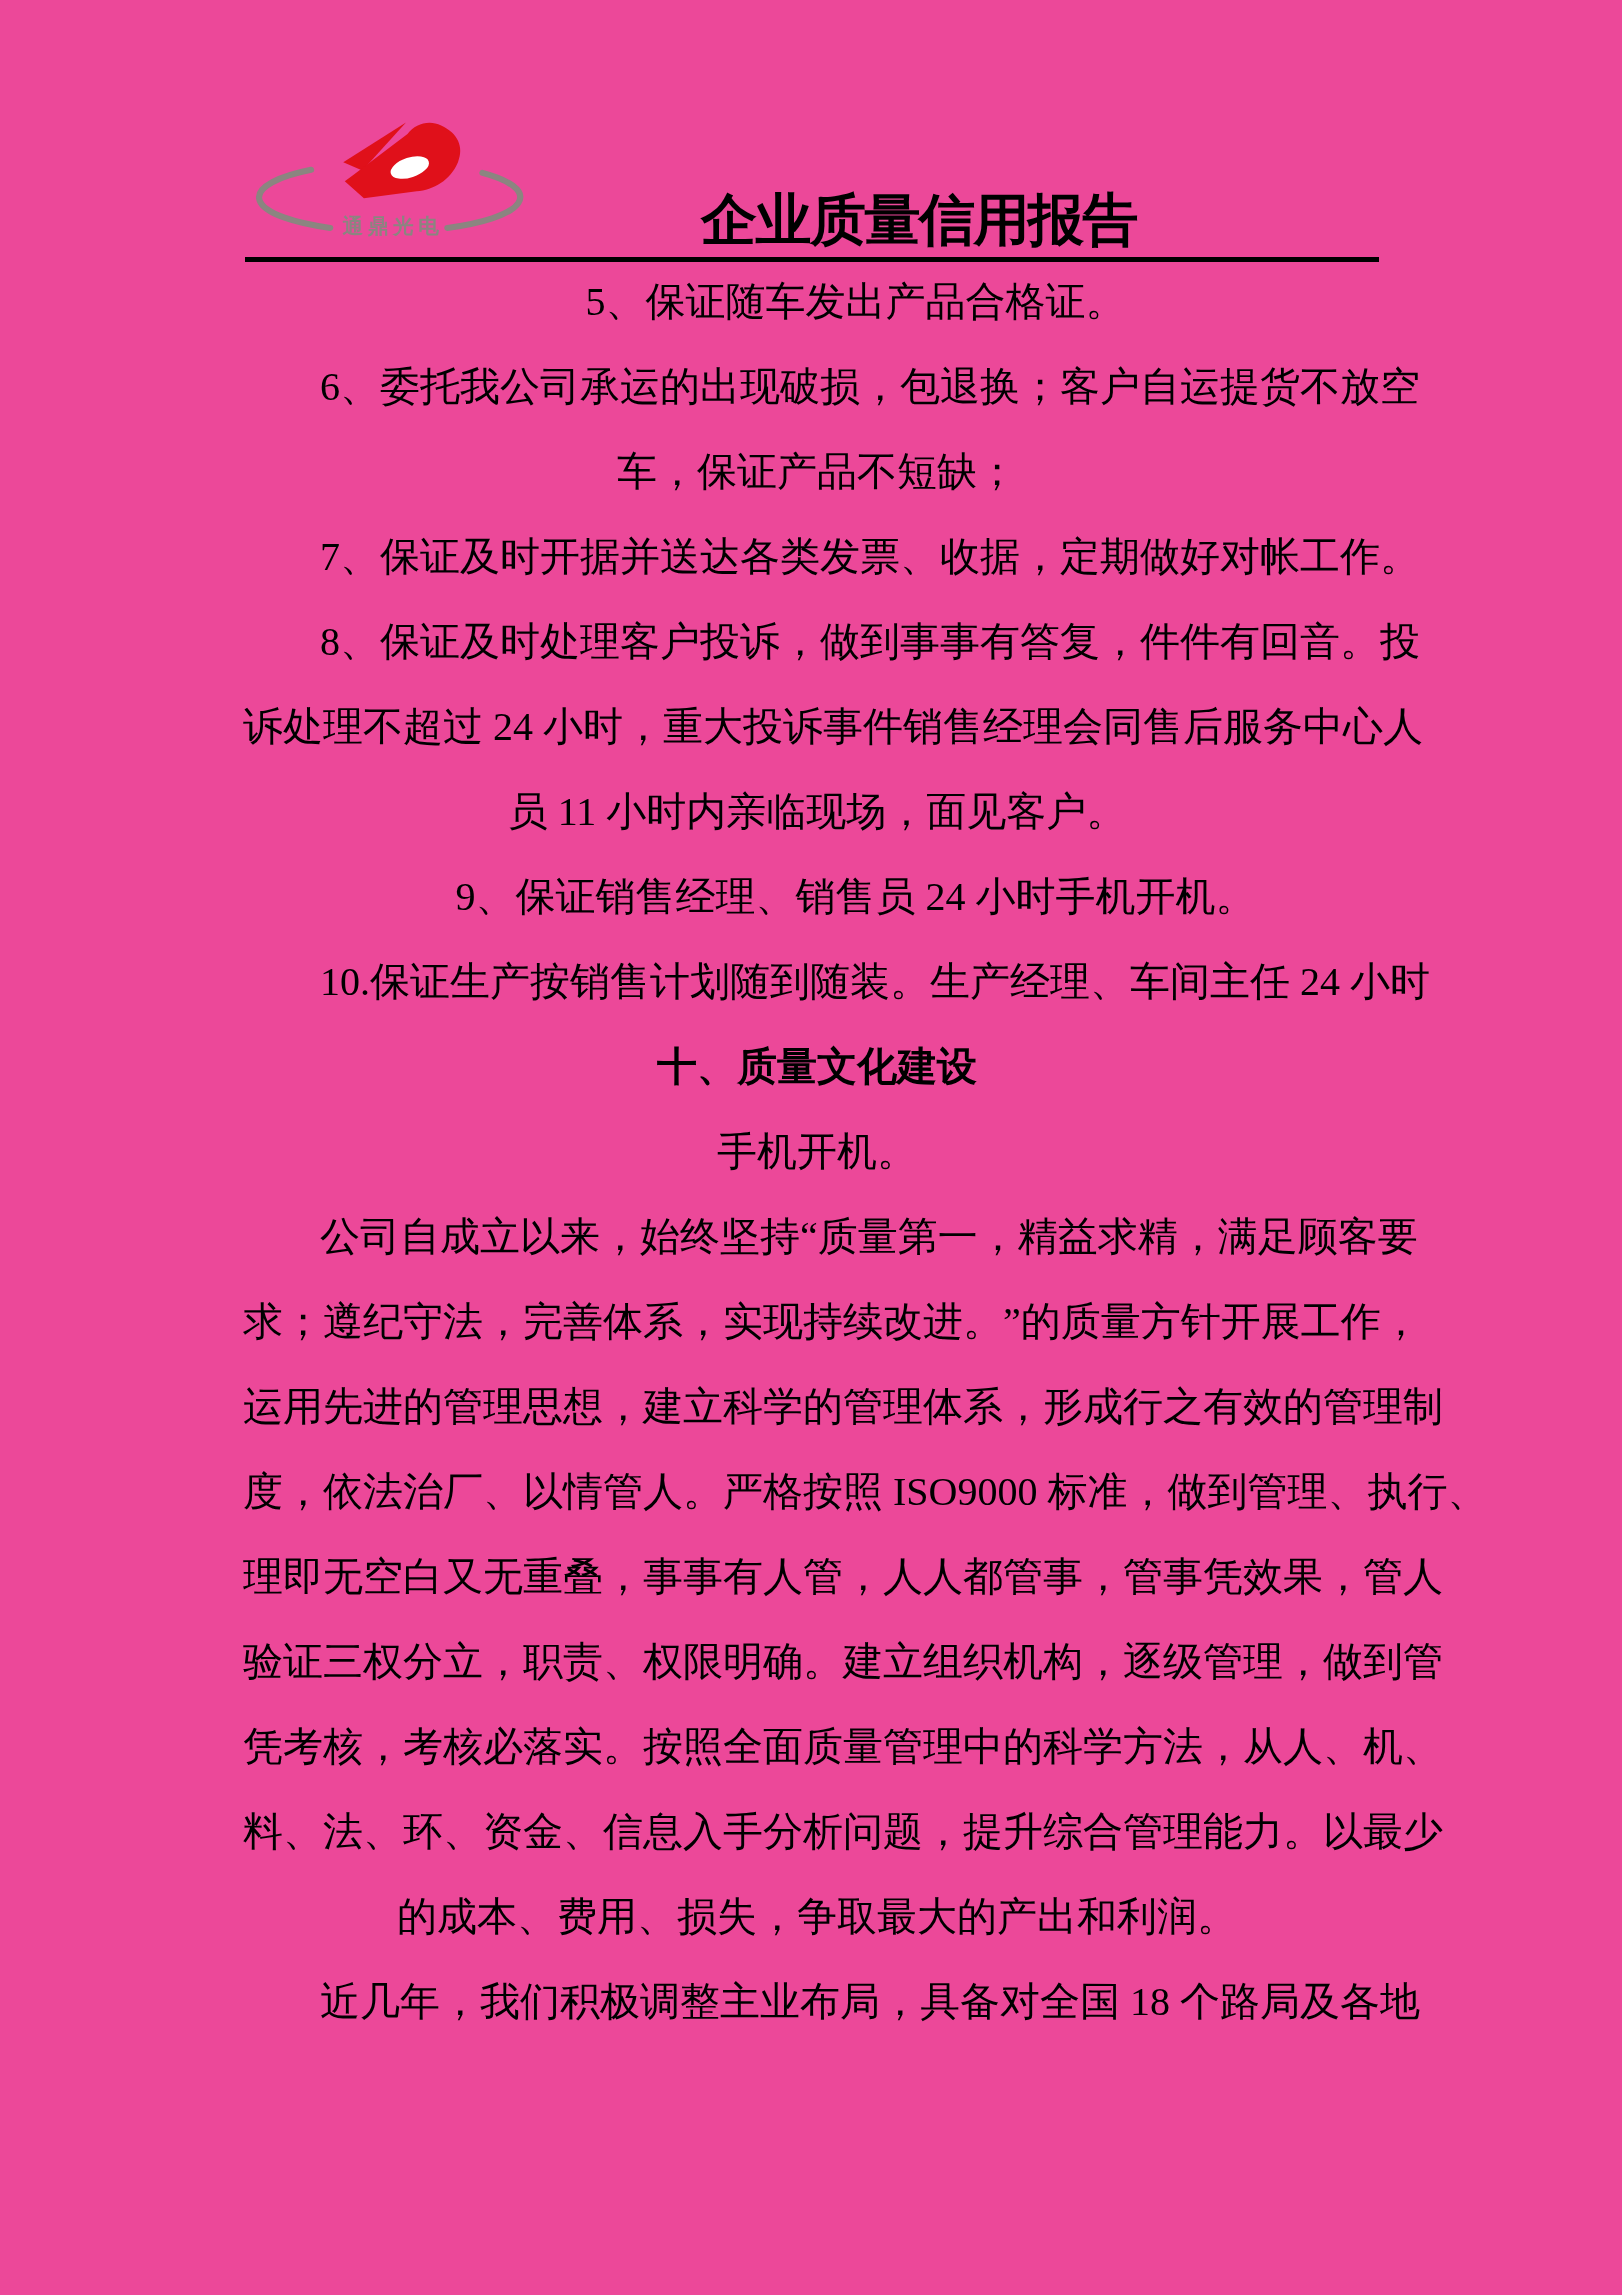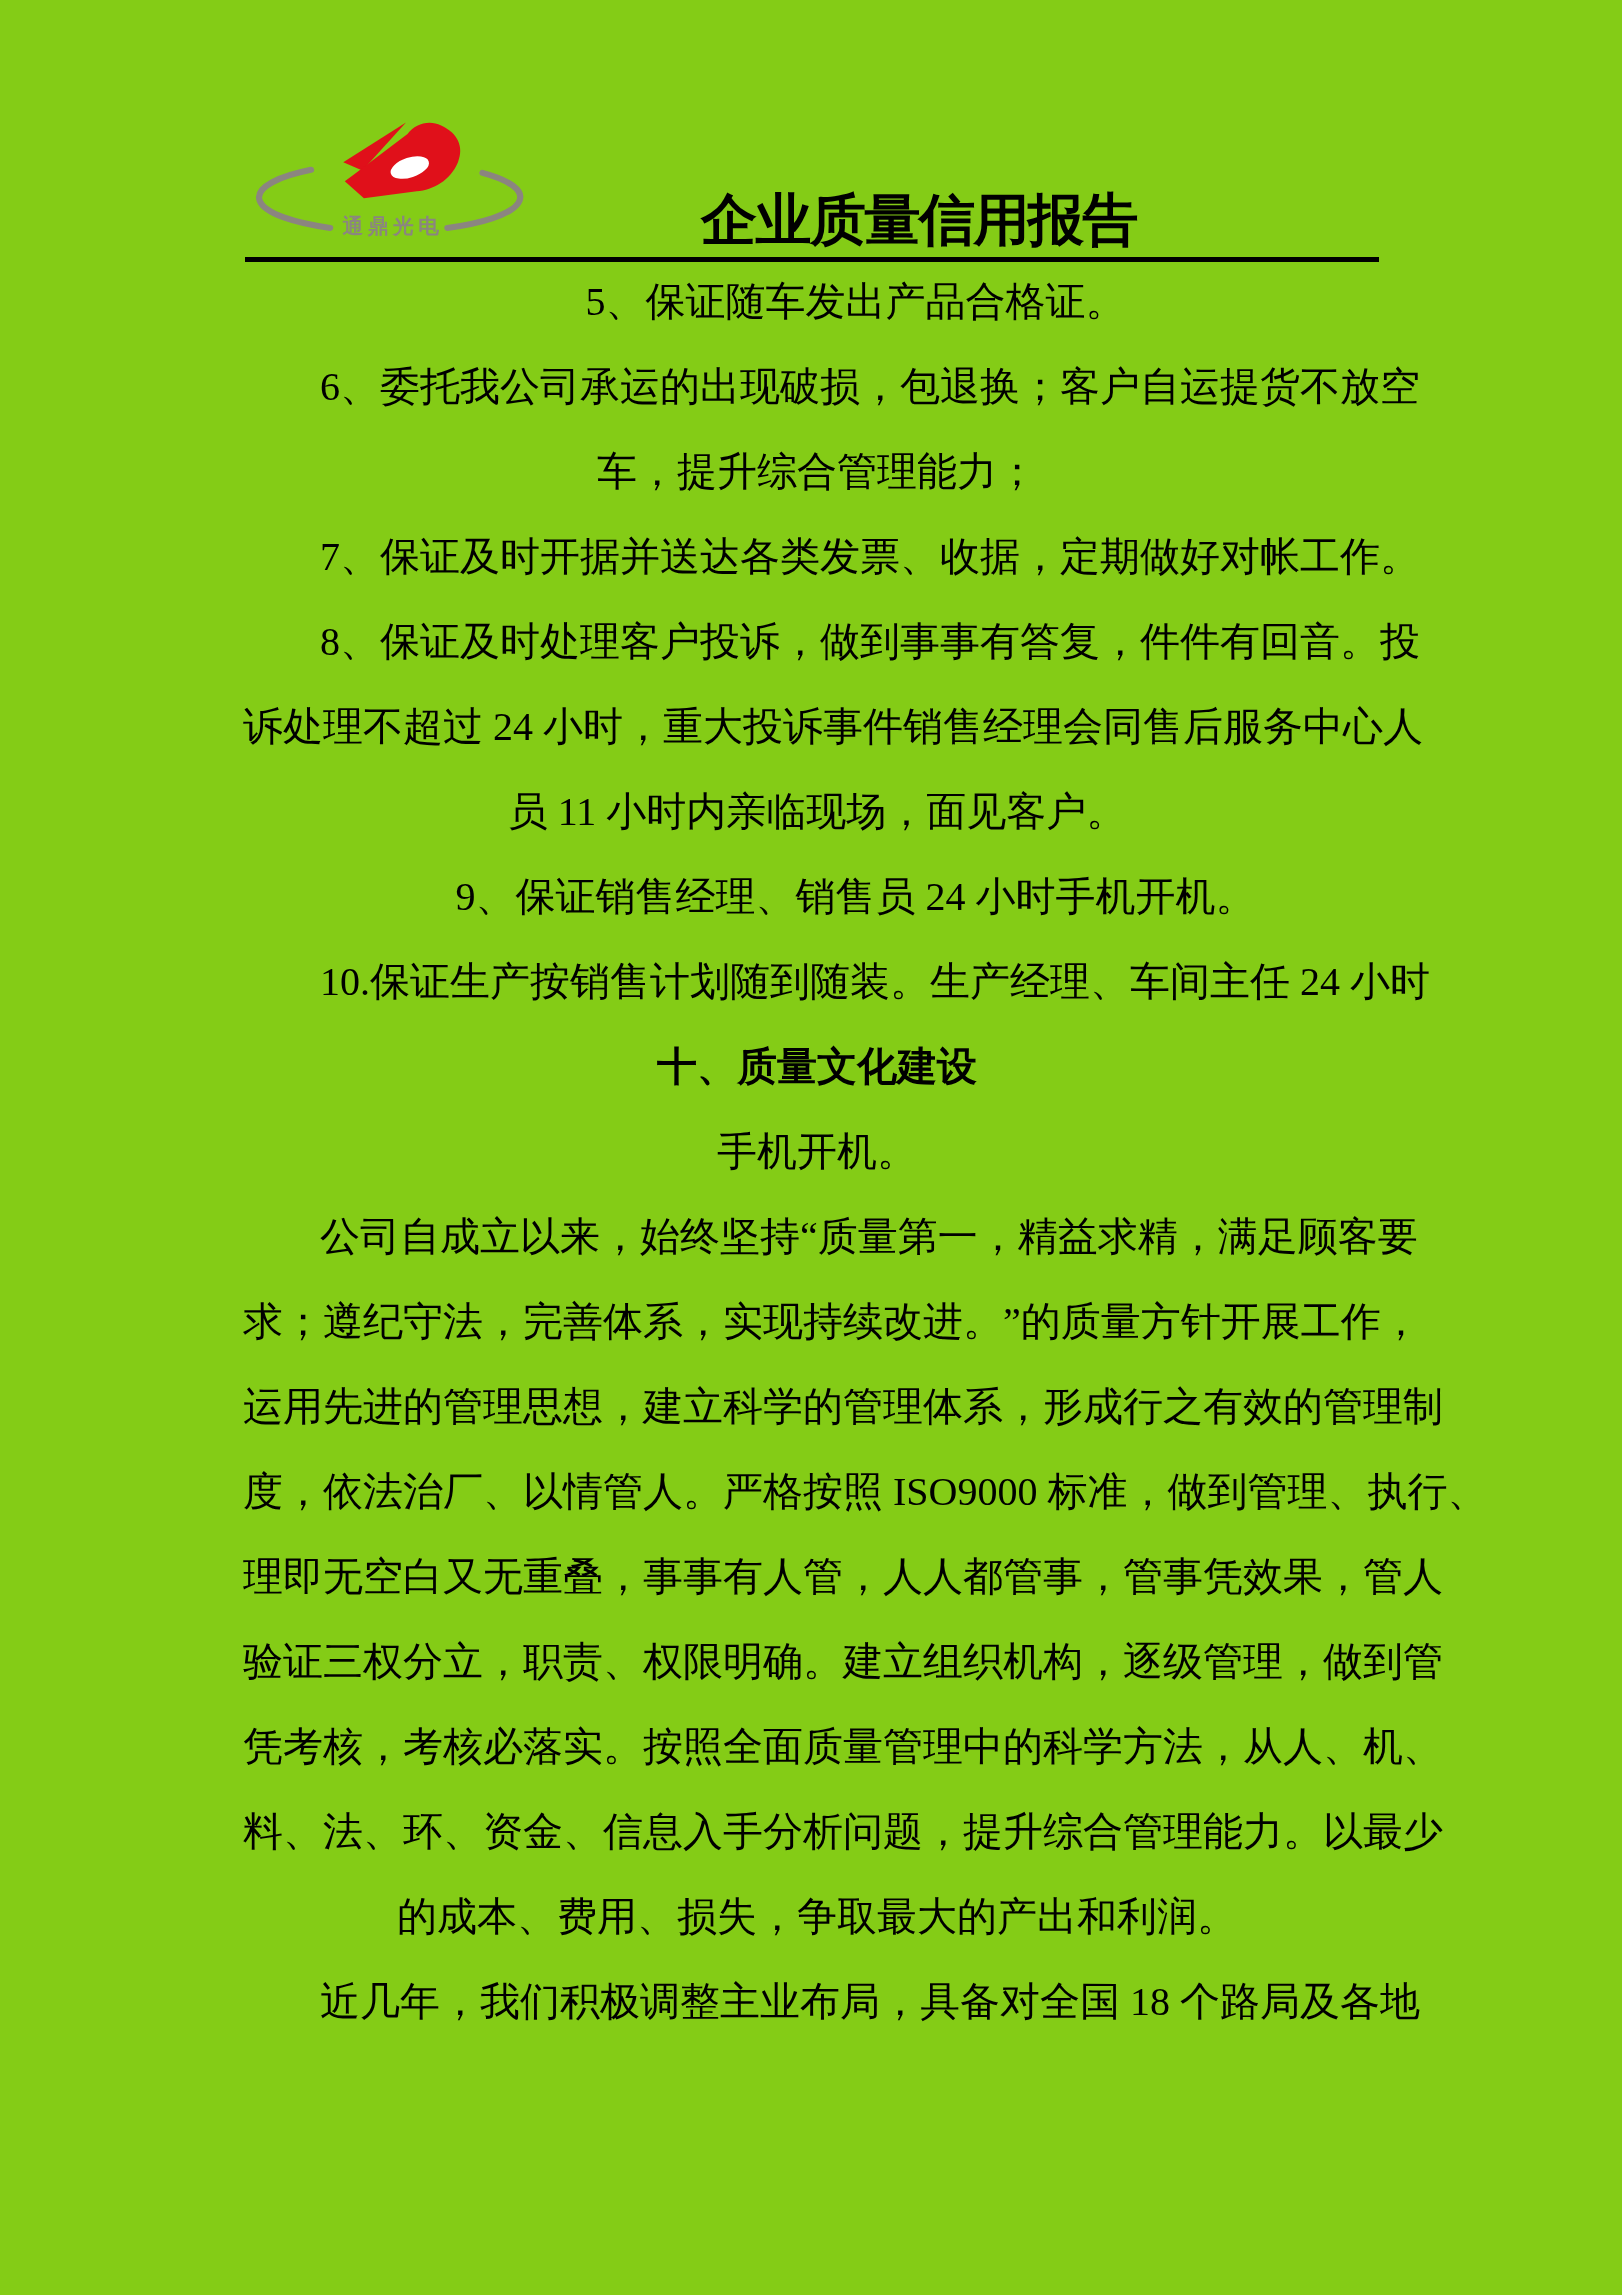--- a/index.html
+++ b/index.html
@@ -1,19 +1,19 @@
 <!DOCTYPE html>
 <html style="font-size:12.2px"><head>
 <meta charset="utf-8">
 <style>
   html,body{margin:0;padding:0;background:#ffffff;}
   .page{
     position:relative;
     width:1622px;height:2295px;
-    background:#84cc16;
+    background:#ec4899;
     color:#000;
     font-family:"Liberation Serif","DejaVu Serif",serif;
     overflow:hidden;
   }
   .logo{position:absolute;left:253px;top:61px;width:283px;height:184px;}
   .logo svg{width:100%;height:100%;display:block;}
   .logo-brand-text{font-family:"Liberation Sans","DejaVu Sans",sans-serif;}
   .title{
     position:absolute;left:701px;top:197px;
     font-size:56px;line-height:46px;font-weight:bold;
@@ -51,21 +51,21 @@
     </svg>
   </div>
 
   <div class="title">企业质量信用报告</div>
 
   <div class="rule"></div>
 
   <div class="docbody">
     <div class="line indent">5、保证随车发出产品合格证。</div>
     <div class="line indent">6、委托我公司承运的出现破损，包退换；客户自运提货不放空</div>
-    <div class="line">车，提升综合管理能力；</div>
+    <div class="line">车，保证产品不短缺；</div>
     <div class="line indent">7、保证及时开据并送达各类发票、收据，定期做好对帐工作。</div>
     <div class="line indent">8、保证及时处理客户投诉，做到事事有答复，件件有回音。投</div>
     <div class="line">诉处理不超过 24 小时，重大投诉事件销售经理会同售后服务中心人</div>
     <div class="line">员 11 小时内亲临现场，面见客户。</div>
     <div class="line indent">9、保证销售经理、销售员 24 小时手机开机。</div>
     <div class="line indent">10.保证生产按销售计划随到随装。生产经理、车间主任 24 小时</div>
     <div class="line heading">十、质量文化建设</div>
     <div class="line">手机开机。</div>
     <div class="line indent">公司自成立以来，始终坚持“质量第一，精益求精，满足顾客要</div>
     <div class="line">求；遵纪守法，完善体系，实现持续改进。”的质量方针开展工作，</div>

